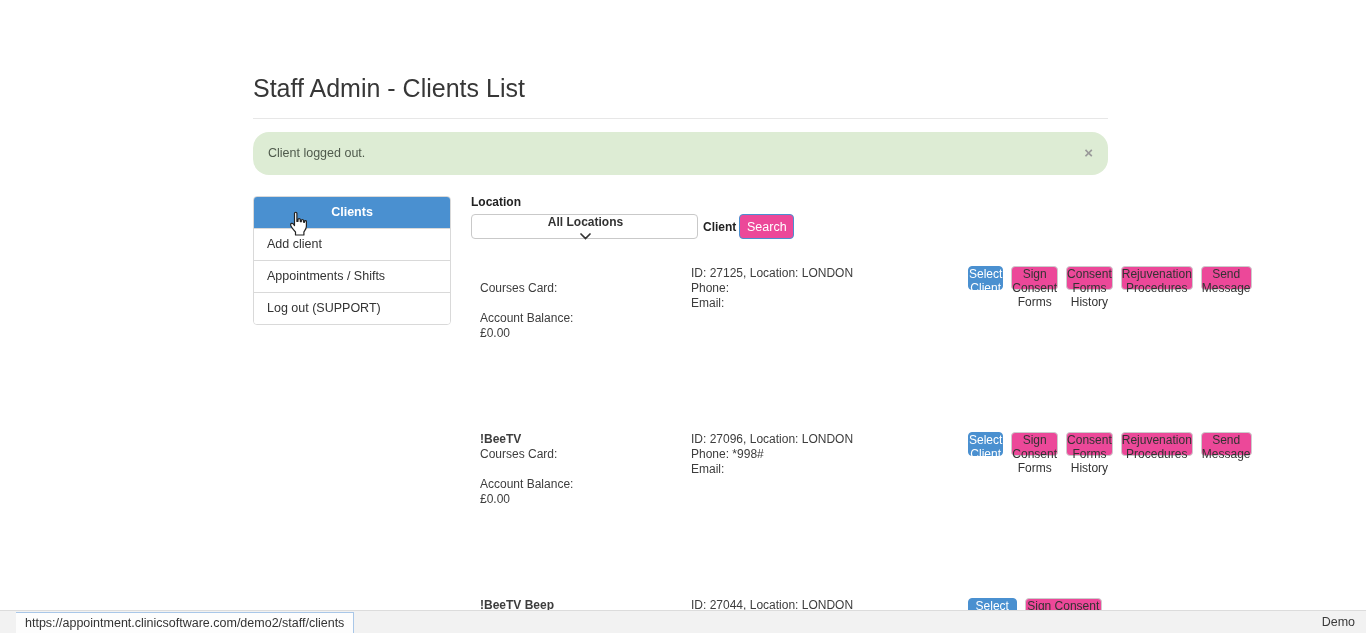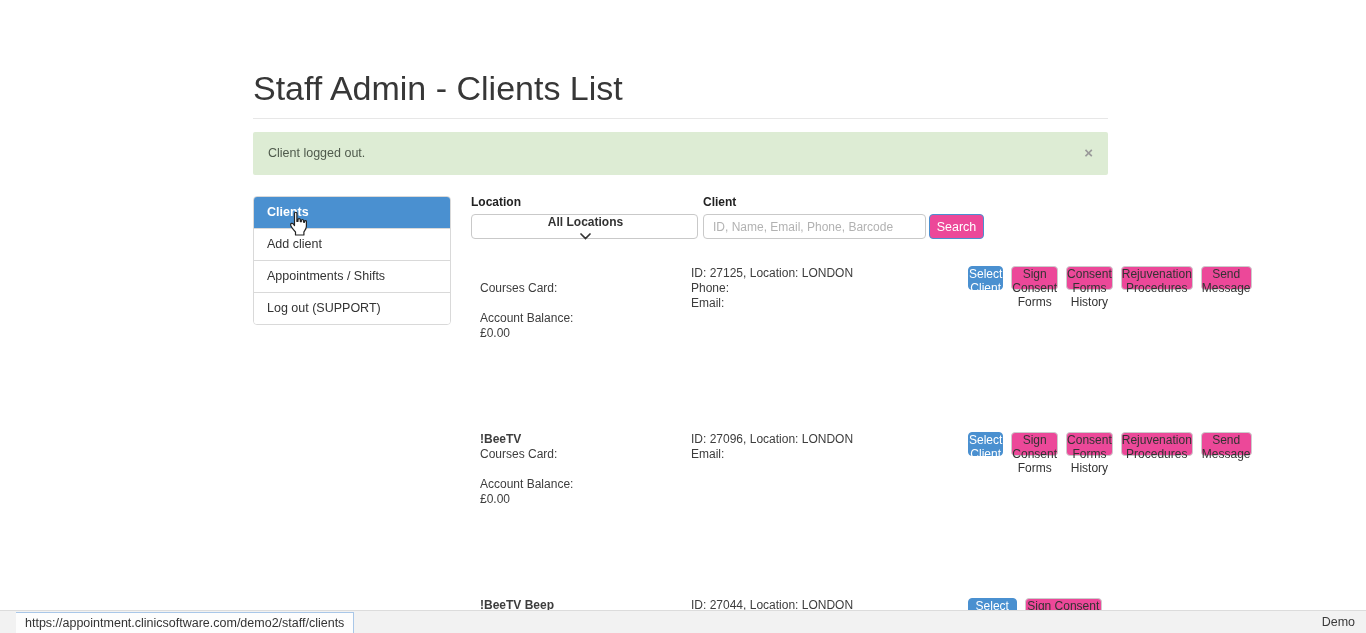--- a/index.html
+++ b/index.html
@@ -9,34 +9,34 @@
     background: #ffffff;
     font-family: "Liberation Sans", sans-serif;
   }
   .container {
     position: absolute;
     left: 253px; top: 0;
     width: 855px;
   }
   .page-title {
     margin: 74px 0 0 0;
-    font-size: 34px;
+    font-size: 25px;
     line-height: 28px;
     font-weight: 400;
     color: #373737;
   }
   .title-rule {
     border: none;
     border-top: 1px solid #e7e7e7;
     margin: 16px 0 13px 0;
   }
   .alert {
     position: relative;
     background: #ddecd4;
-    border-radius: 2px;
+    border-radius: 16px;
     padding: 15px;
     font-size: 12.5px;
     line-height: 13px;
     color: #4f5a4c;
   }
   .alert-close {
     position: absolute;
     right: 15px; top: 13px;
     color: #9a9a9a;
     font-size: 15px;
@@ -64,20 +64,21 @@
     color: #333;
     background: #fff;
     border-top: 1px solid #d9d9d9;
     cursor: pointer;
   }
   .side-item:first-child { border-top: none; }
   .side-item.active {
     background: #4a90d0;
     color: #fff;
     font-weight: bold;
+    text-align: center;
   }
   .main {
     margin-left: 20px;
     width: 637px;
   }
   .search-bar {
     display: flex;
     align-items: flex-end;
   }
   .field label {
@@ -253,21 +254,20 @@
             <span>All Locations</span>
             <span>
               <svg width="11" height="7" viewBox="0 0 11 7">
                   <path d="M1 1 L5.5 5.5 L10 1" stroke="#333" stroke-width="1.7" fill="none" stroke-linecap="round"></path>
                 </svg>
             </span>
           </div>
         </div>
         <div class="field client-field">
           <label>Client</label>
-          <input class="client-input" type="text" placeholder="ID, Name, Email, Phone, Barcode" style="">
         </div>
         <button class="btn-search">Search</button>
       </div>
 
       <div class="rows">
           <div class="client-row">
     <div class="col-info">
       <div class="line client-name"></div>
       <div class="line">Courses Card:</div>
       <div class="gap"></div>
@@ -290,20 +290,21 @@
           <div class="client-row">
     <div class="col-info">
       <div class="line client-name">!BeeTV</div>
       <div class="line">Courses Card:</div>
       <div class="gap"></div>
       <div class="line">Account Balance:</div>
       <div class="line">£0.00</div>
     </div>
     <div class="col-contact">
       <div class="line">ID: 27096, Location: LONDON</div>
+      <div class="line">Phone: *998#</div>
       <div class="line">Email:</div>
     </div>
     <div class="col-buttons">
               <button class="row-btn primary">Select Client</button>
               <button class="row-btn">Sign Consent Forms</button>
               <button class="row-btn">Consent Forms History</button>
               <button class="row-btn">Rejuvenation Procedures</button>
               <button class="row-btn">Send Message</button>
             </div>
   </div>

